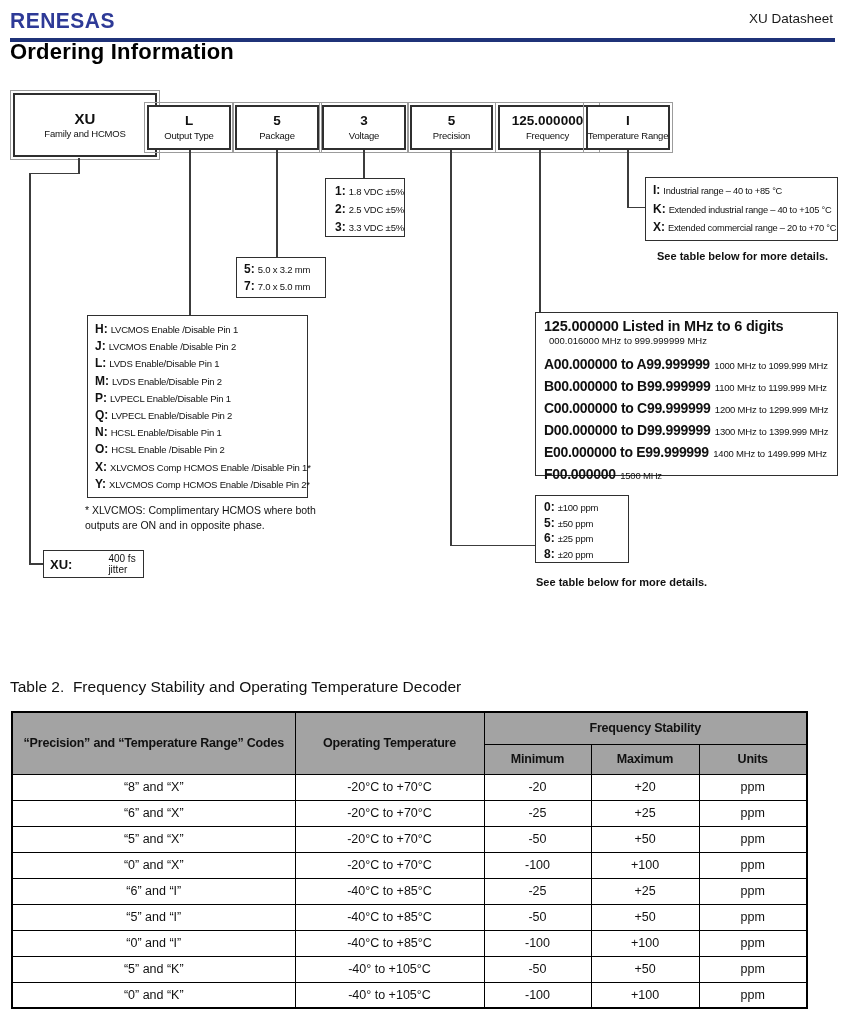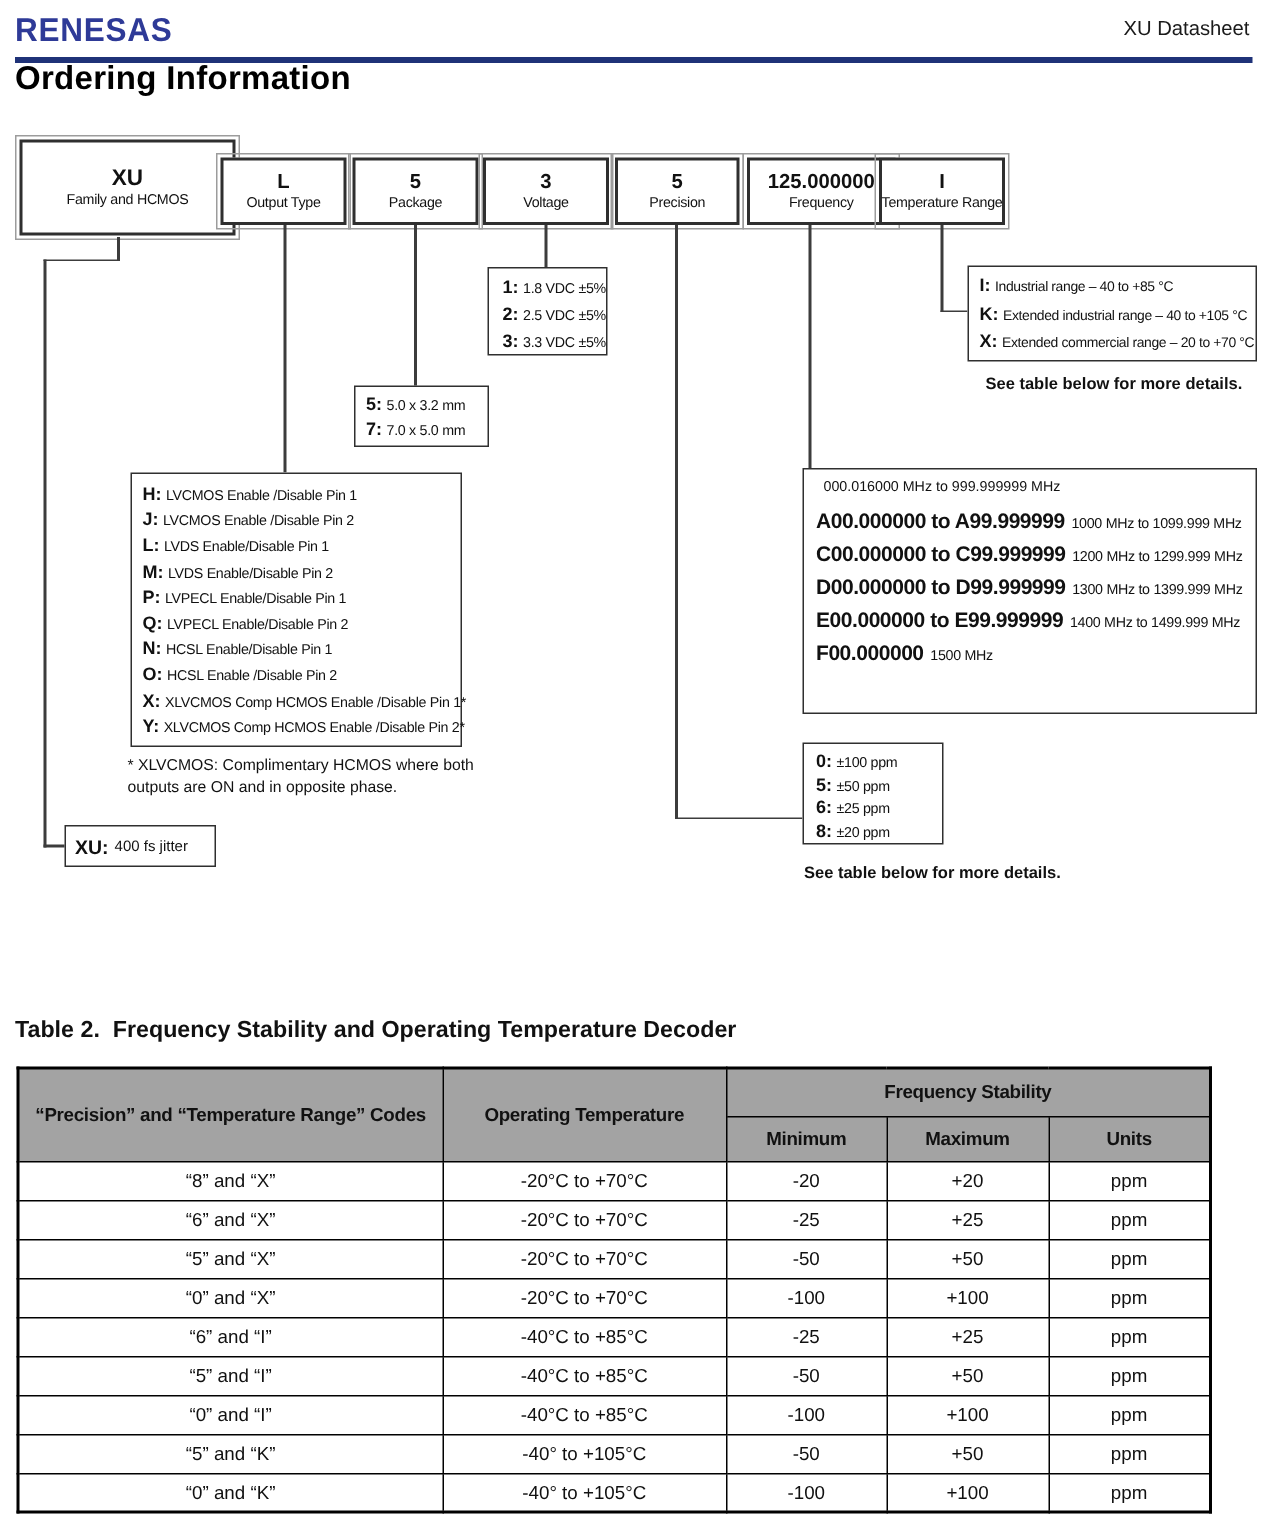--- a/index.html
+++ b/index.html
@@ -43,24 +43,24 @@
   .freq-title{font-weight:bold;font-size:14.5px;letter-spacing:-0.2px;white-space:nowrap;}
   .freq-sub{font-size:9.5px;margin:1px 0 9px 5px;white-space:nowrap;}
   .freq-line{height:22px;white-space:nowrap;}
   .freq-line b{font-size:14px;letter-spacing:-0.3px;}
   .freq-line span{font-size:9.5px;letter-spacing:-0.2px;}
 
   .see-note{font-weight:bold;font-size:11px;}
   .footnote{font-size:10.5px;width:258px;line-height:1.4;color:#111;}
   .jitter-box{display:flex;align-items:center;gap:4px;padding-left:6px;}
   .jitter-box .jc{font-weight:bold;font-size:13px;}
-  .jitter-box .jt{font-size:10px;}
-
-  
-  .tbl-caption{left:10px;top:678px;font-size:15.5px;font-weight:bold;white-space:pre-wrap;}
+  .jitter-box .jt{font-size:10px;margin-left:32px;}
+
+  
+  .tbl-caption{left:10px;top:678px;font-size:15.5px;font-weight:normal;white-space:pre-wrap;}
   table.decoder{position:absolute;left:11px;top:711px;width:795px;border-collapse:collapse;
                 table-layout:fixed;font-size:12.5px;}
   table.decoder th,table.decoder td{border:1px solid #000;text-align:center;padding:0;}
   table.decoder{border:2px solid #000;}
   table.decoder th{background:#a3a3a3;font-weight:bold;font-size:12.5px;letter-spacing:-0.2px;}
   tr.hrow1{height:32px;} tr.hrow2{height:30px;}
   tr.drow{height:26px;}
   td{font-weight:normal;}
 </style>
 </head>
@@ -183,22 +183,24 @@
     </div>
 </div>
 <div class="abs footnote" style="left:85px;top:503px;">* XLVCMOS: Complimentary HCMOS where both outputs are ON and in opposite phase.</div>
 
 <div class="abs dbox jitter-box" style="left:43px;top:550px;width:101px;height:28px;">
   <span class="jc">XU:</span>
   <span class="jt">400 fs jitter</span>
 </div>
 
 <div class="abs dbox freq-box" style="left:535px;top:312px;width:303px;height:164px;">
+  <div class="freq-title">125.000000 Listed in MHz to 6 digits</div>
   <div class="freq-sub">000.016000 MHz to 999.999999 MHz</div>
   <div class="freq-line"><b>A00.000000 to A99.999999</b> <span>1000 MHz to 1099.999 MHz</span></div>
+  <div class="freq-line"><b>B00.000000 to B99.999999</b> <span>1100 MHz to 1199.999 MHz</span></div>
   <div class="freq-line"><b>C00.000000 to C99.999999</b> <span>1200 MHz to 1299.999 MHz</span></div>
   <div class="freq-line"><b>D00.000000 to D99.999999</b> <span>1300 MHz to 1399.999 MHz</span></div>
   <div class="freq-line"><b>E00.000000 to E99.999999</b> <span>1400 MHz to 1499.999 MHz</span></div>
   <div class="freq-line"><b>F00.000000</b> <span>1500 MHz</span></div>
 </div>
 
 <div class="abs dbox precision-box" style="left:535px;top:495px;width:94px;height:68px;">
   <div class="opt">
       <b class="oc">0:</b>
       <span class="ot">±100 ppm</span>

